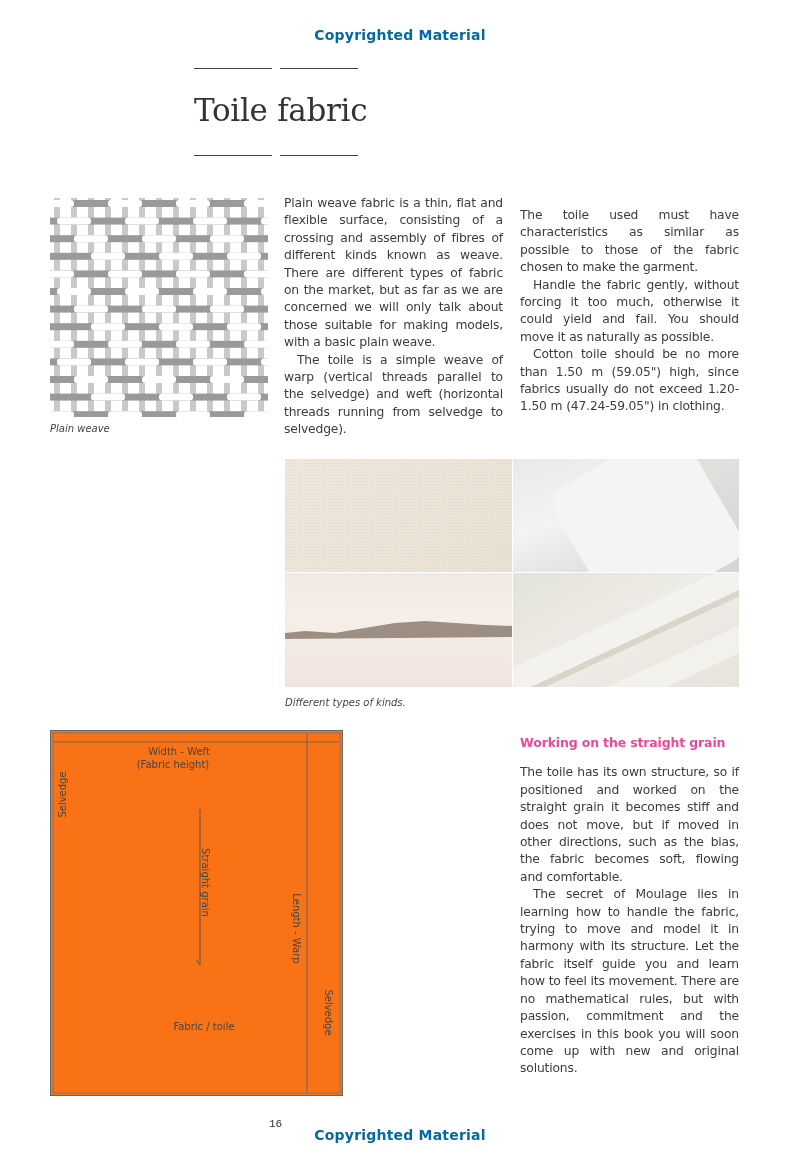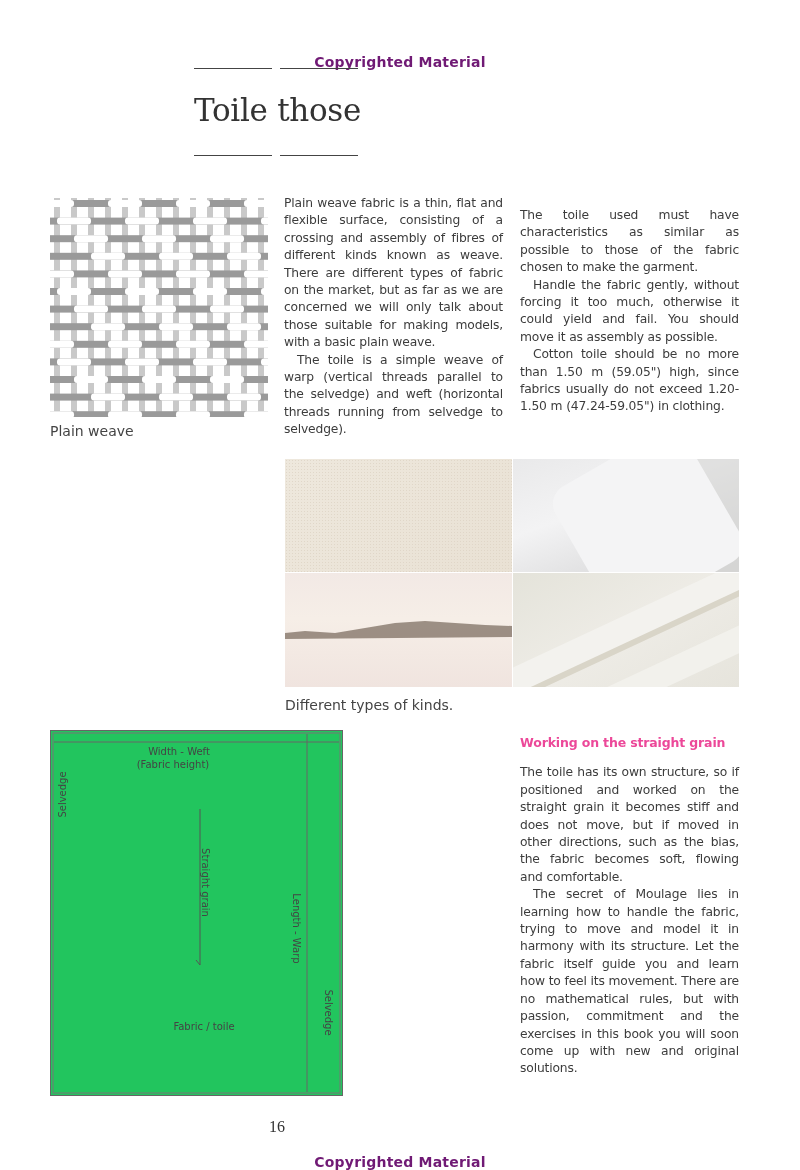--- a/index.html
+++ b/index.html
@@ -1,38 +1,38 @@
 <!DOCTYPE html>
 <html><head>
 <meta charset="utf-8">
 <style>
   html, body { margin:0; padding:0; background:#ffffff; }
   body { width:800px; height:1170px; position:relative; overflow:hidden; font-family:"Liberation Sans", sans-serif; color:#3a3a3a; }
   .abs { position:absolute; }
-  .copyright { font-family:"DejaVu Sans", sans-serif; font-weight:bold; font-size:14px; color:#701a75; letter-spacing:0.2px;margin-top:27px; }
+  .copyright { font-family:"DejaVu Sans", sans-serif; font-weight:bold; font-size:14px; color:#0369a1; letter-spacing:0.2px; }
   .rule { position:absolute; height:1px; background:#444; }
   .title { font-family:"DejaVu Serif", serif; font-size:31px; color:#333; letter-spacing:-0.3px; }
   .body-text { font-family:"DejaVu Sans", sans-serif; font-size:12.3px; line-height:17.4px; color:#3c3c3c; text-align:justify; hyphens:auto; letter-spacing:-0.15px; }
   .body-text p { margin:0; }
   .body-text p.indent { text-indent:13px; }
-  .caption { font-family:"DejaVu Sans", sans-serif; font-size:14px; color:#444; }
+  .caption { font-family:"DejaVu Sans", sans-serif; font-style:italic; font-size:10px; color:#444; }
   .subhead { font-family:"DejaVu Sans", sans-serif; font-weight:bold; font-size:12.5px; color:#ec4899; margin-bottom:13px; }
   .photo { position:absolute; overflow:hidden; }
-  .diagram { position:absolute; left:50px; top:730px; width:293px; height:366px; background:#22c55e; border:1px solid #666; box-sizing:border-box; }
+  .diagram { position:absolute; left:50px; top:730px; width:293px; height:366px; background:#f97316; border:1px solid #666; box-sizing:border-box; }
   .dlabel { position:absolute; font-family:"DejaVu Sans", sans-serif; font-size:10px; color:#444; white-space:nowrap; }
-  .page-num { font-family:Liberation Serif, serif; font-size:16px; color:#333; }
+  .page-num { font-family:Liberation Mono, monospace; font-size:11px; color:#333; }
 </style>
 </head>
 <body>
 
 <div class="abs copyright" style="left:0;width:800px;top:27px;text-align:center;">Copyrighted Material</div>
 
 <div class="rule" style="left:194px;top:68px;width:78px;"></div>
 <div class="rule" style="left:280px;top:68px;width:78px;"></div>
-<div class="abs title" style="left:194px;top:92px;">Toile those</div>
+<div class="abs title" style="left:194px;top:92px;">Toile fabric</div>
 <div class="rule" style="left:194px;top:155px;width:78px;"></div>
 <div class="rule" style="left:280px;top:155px;width:78px;"></div>
 
 <div class="abs" style="left:50px;top:198px;width:218px;height:219px;">
   <svg id="weave-svg" width="218" height="219" viewBox="0 0 218 219">
       <rect x="0" y="0" width="218" height="219" fill="#ffffff"></rect>
       <rect x="4" y="0" width="6" height="219" fill="#c9c9c9"></rect>
       <rect x="21" y="0" width="6" height="219" fill="#c9c9c9"></rect>
       <rect x="38" y="0" width="6" height="219" fill="#c9c9c9"></rect>
       <rect x="55" y="0" width="6" height="219" fill="#c9c9c9"></rect>
@@ -108,21 +108,21 @@
 </div>
 <div class="abs caption" style="left:50px;top:423px;">Plain weave</div>
 
 <div class="abs body-text" style="left:284px;top:195px;width:219px;">
   <p>Plain weave fabric is a thin, flat and flexible surface, consisting of a crossing and assembly of fibres of different kinds known as weave. There are different types of fabric on the market, but as far as we are concerned we will only talk about those suitable for making models, with a basic plain weave.</p>
   <p class="indent">The toile is a simple weave of warp (vertical threads parallel to the selvedge) and weft (horizontal threads running from selvedge to selvedge).</p>
 </div>
 
 <div class="abs body-text" style="left:520px;top:195px;width:219px;margin-top:12px;">
   <p>The toile used must have characteristics as similar as possible to those of the fabric chosen to make the garment.</p>
-  <p class="indent">Handle the fabric gently, without forcing it too much, otherwise it could yield and fail. You should move it as assembly as possible.</p>
+  <p class="indent">Handle the fabric gently, without forcing it too much, otherwise it could yield and fail. You should move it as naturally as possible.</p>
   <p class="indent">Cotton toile should be no more than 1.50 m (59.05") high, since fabrics usually do not exceed 1.20-1.50 m (47.24-59.05") in clothing.</p>
 </div>
 
 <div class="photo" style="left:285px;top:459px;width:227px;height:113px;background:linear-gradient(135deg,#eee8dd,#e9e1d4);">
   <div style="position:absolute;inset:0;background-image:radial-gradient(#ddd3c4 0.7px, transparent 0.8px);background-size:3px 3px;opacity:0.8;"></div>
 </div>
 <div class="photo" style="left:513px;top:459px;width:226px;height:113px;background:linear-gradient(160deg,#e9e9ea 0%,#f3f3f4 40%,#e2e2e3 70%,#d6d6d6 100%);">
   <div style="position:absolute;left:140px;top:-20px;width:120px;height:160px;background:#d4d4d2;transform:rotate(-20deg);opacity:0.6;"></div>
   <div style="position:absolute;left:60px;top:-10px;width:150px;height:150px;background:#f4f4f5;transform:rotate(-30deg);border-radius:20px;"></div>
 </div>

